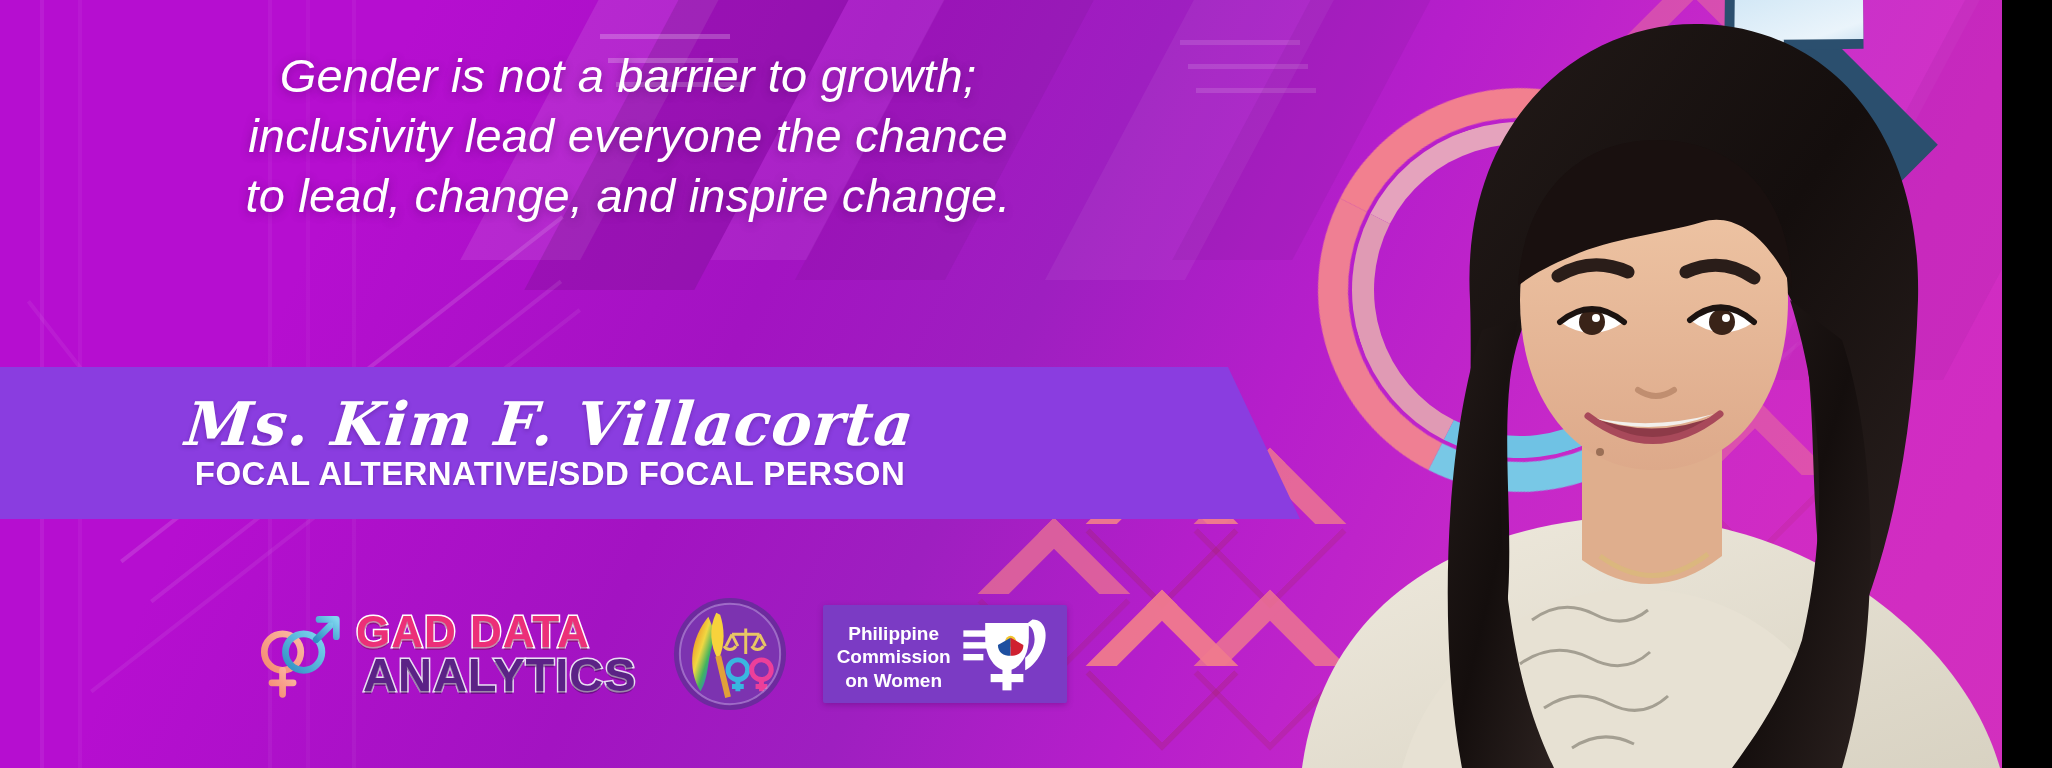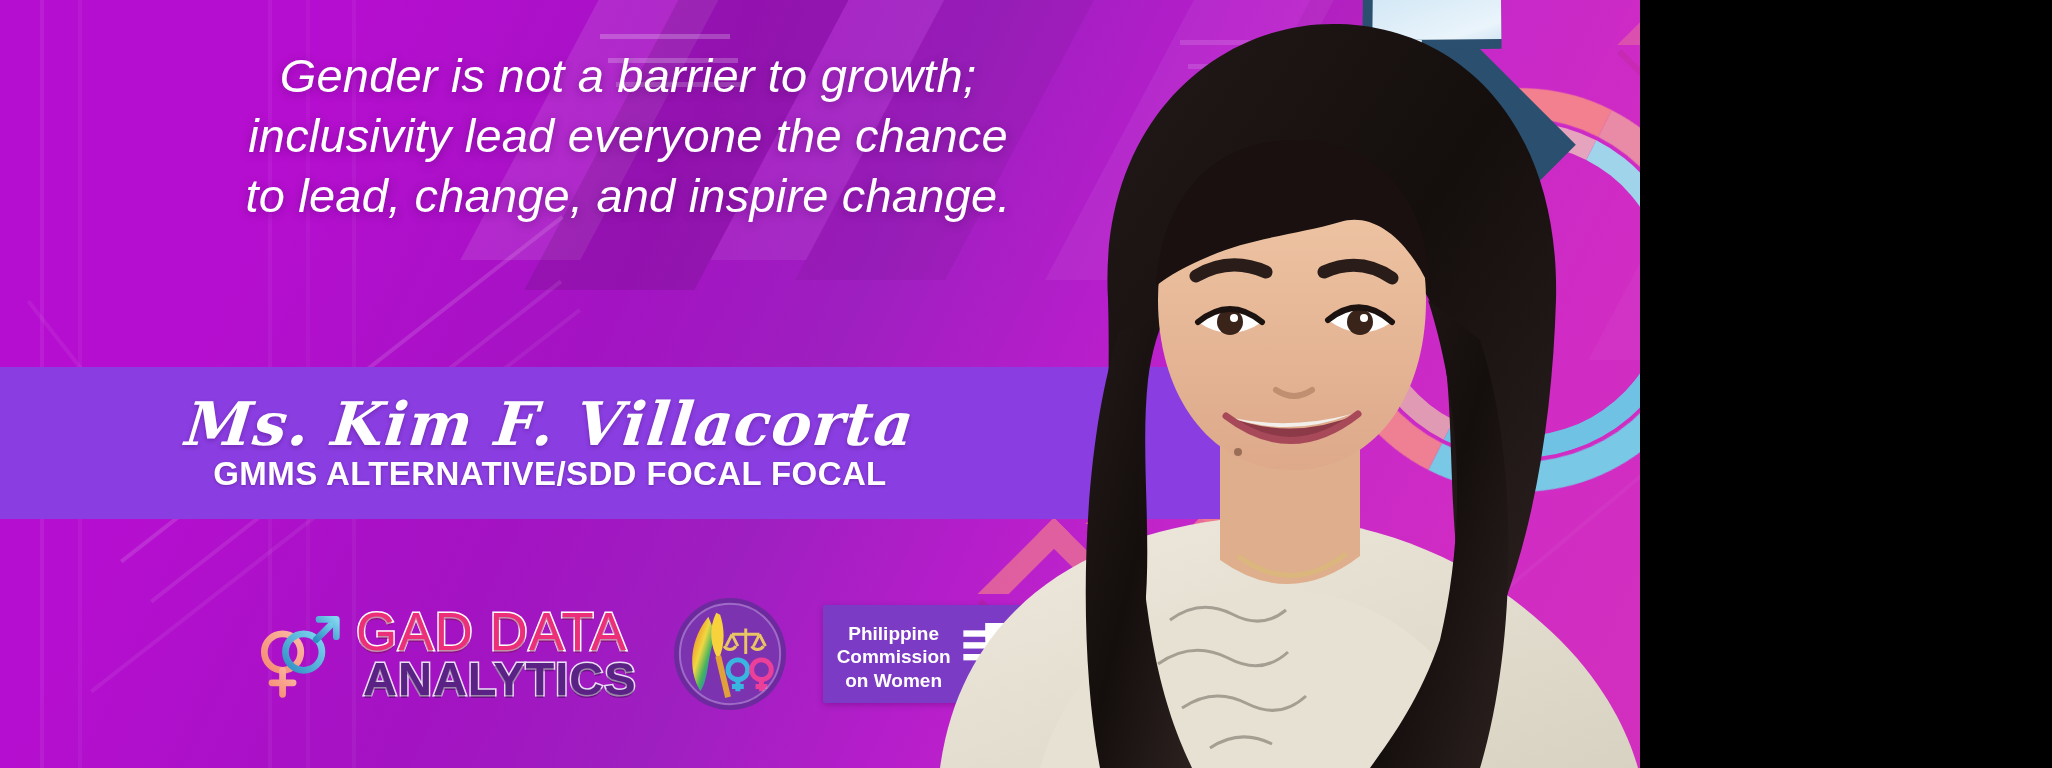--- a/index.html
+++ b/index.html
@@ -1,20 +1,20 @@
 <!DOCTYPE html>
 <html><head>
 <meta charset="utf-8">
 <style>
   * { margin:0; padding:0; box-sizing:border-box; }
   html,body { width:2052px; height:768px; overflow:hidden; background:#000; }
 
   .banner{
     position:relative;
-    width:1640px; height:768px;
+    width:2002px; height:768px;
     overflow:hidden;
     font-family:"Liberation Sans", sans-serif;
     background:
       linear-gradient(115deg,
         #b60ed0 0%,
         #b60ed0 18%,
         #a313c2 38%,
         #9e1fc0 50%,
         #b61ecb 62%,
         #c628c9 74%,
@@ -146,21 +146,21 @@
     position:absolute;
     left:248px; top:595px;
     display:flex; align-items:center; gap:34px;
   }
 
   
   .gad{ display:flex; align-items:center; gap:12px; }
   .gad-sym{ width:96px; height:96px; }
   .gad-words{ display:flex; flex-direction:column; line-height:.92; }
   .gad-top{
-    font-weight:400; font-size:53px; letter-spacing:1px;
+    font-weight:700; font-size:44px; letter-spacing:1px;
     color:#ec2f78;
     -webkit-text-stroke:3px #ffffff;
     paint-order:stroke fill;
     text-shadow:0 3px 0 rgba(120,10,70,.45);
   }
   .gad-bot{
     font-weight:700; font-size:47px; letter-spacing:1px;
     color:#5b2286;
     -webkit-text-stroke:3px #e9e0f2;
     paint-order:stroke fill;
@@ -265,21 +265,21 @@
 
   <div class="quote">
     <span>Gender is not a barrier to growth;</span>
     <span>inclusivity lead everyone the chance</span>
     <span>to lead, change, and inspire change.</span>
   </div>
 
   <div class="name-banner">
     <div class="inner">
       <div class="person-name">Ms. Kim F. Villacorta</div>
-      <div class="person-role">GMMS ALTERNATIVE/SDD FOCAL FOCAL</div>
+      <div class="person-role">FOCAL ALTERNATIVE/SDD FOCAL PERSON</div>
     </div>
   </div>
 
   <div class="logos">
 
     <div class="gad">
       <svg class="gad-sym" viewBox="0 0 100 100">
         <defs>
           <linearGradient id="fg" x1="0" y1="1" x2="1" y2="0">
             <stop offset="0" stop-color="#f58a72"></stop>

